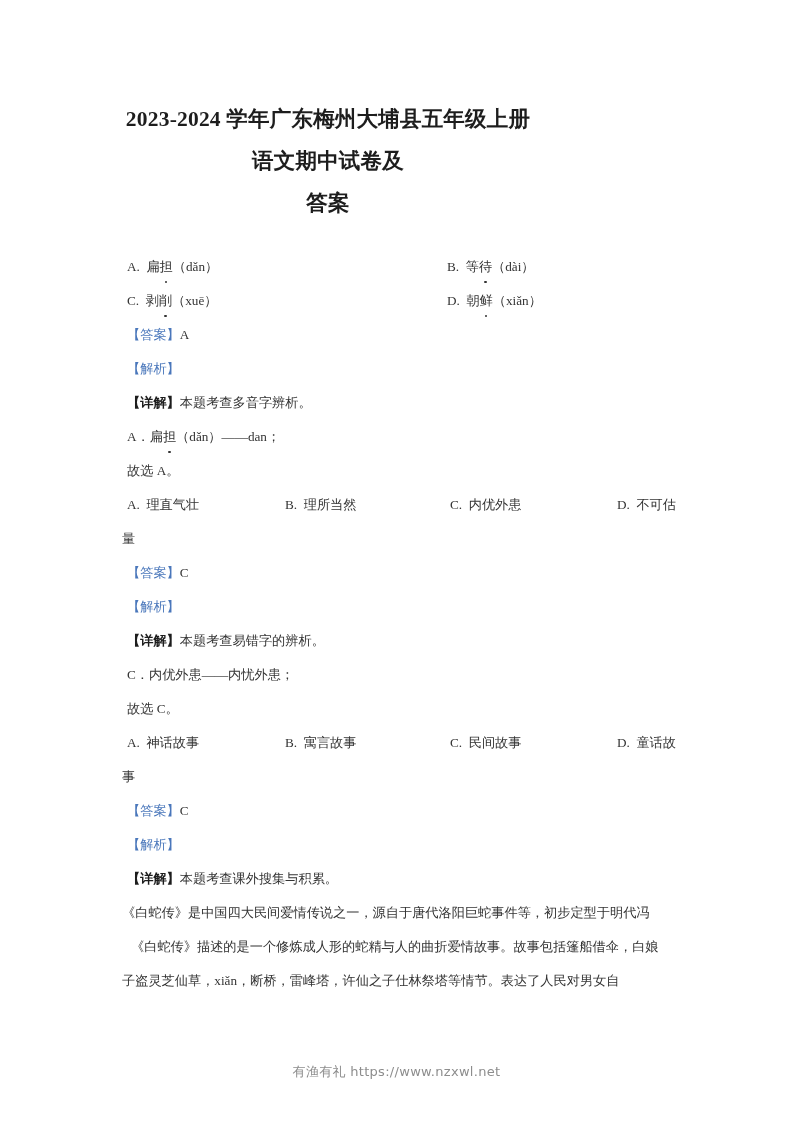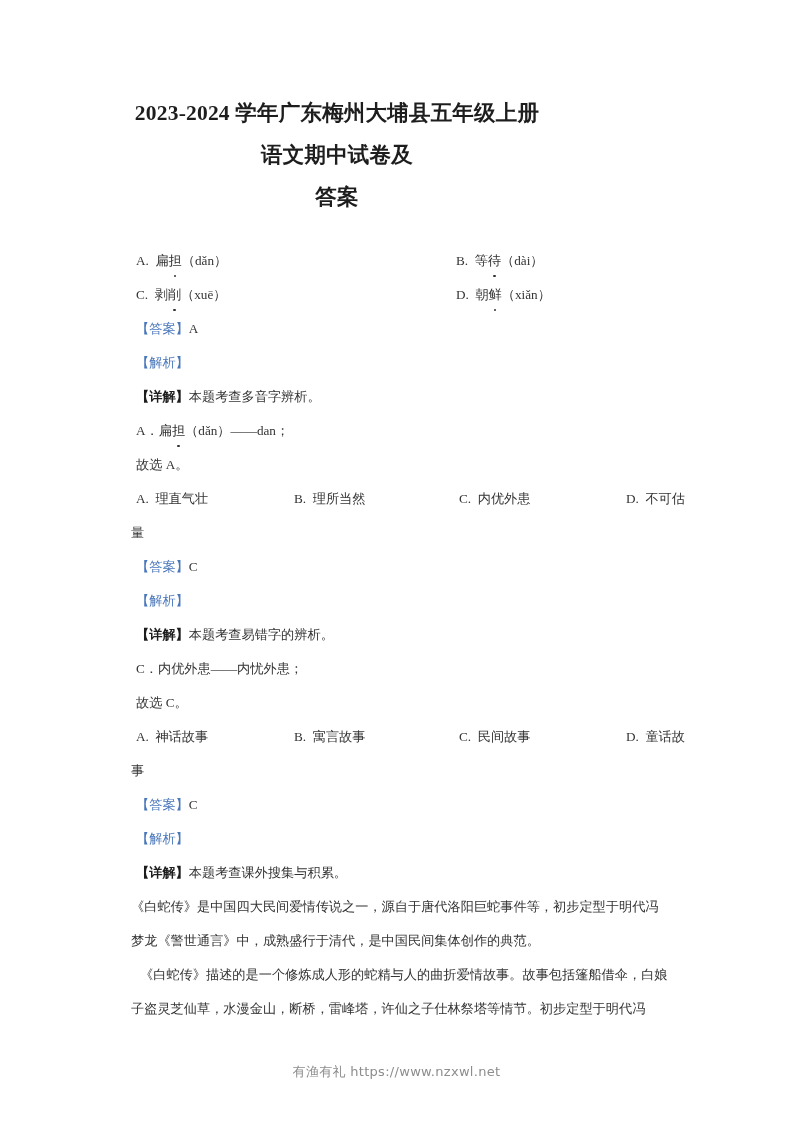--- a/index.html
+++ b/index.html
@@ -10,25 +10,25 @@
   body {
     width: 793px;
     height: 1122px;
     position: relative;
     font-family: "Liberation Serif", "DejaVu Serif", serif;
     color: #2b2b2b;
     overflow: hidden;
   }
   .page {
     position: absolute;
-    left: 17px; top: 0;
+    left: 8px; top: 0;
     width: 640px;
     height: 1122px;
     box-sizing: border-box;
-    padding: 0 114px;
+    padding: 6px 114px;
   }
   .doc-title {
     margin: 0;
     padding-top: 92px;
     font-size: 21.5px;
     font-weight: bold;
     line-height: 42px;
     text-align: center;
     letter-spacing: 0.2px;
     color: #1d1d1d;
@@ -192,20 +192,19 @@
 
     <div class="wrap-line">事</div>
 
     <div class="meta-line"><span class="tag-blue">【答案】</span><span>C</span></div>
 
     <div class="meta-line"><span class="tag-blue">【解析】</span></div>
 
     <div class="meta-line"><span class="tag-bold">【详解】</span><span>本题考查课外搜集与积累。</span></div>
 
     <p class="para">《白蛇传》是中国四大民间爱情传说之一，源自于唐代洛阳巨蛇事件等，初步定型于明代冯</p>
-    <p class="para">梦龙《警世通言》中，成熟盛行于清代，是中国民间集体创作的典范。</p>
     <p class="para indent">《白蛇传》描述的是一个修炼成人形的蛇精与人的曲折爱情故事。故事包括篷船借伞，白娘</p>
-    <p class="para">子盗灵芝仙草，水漫金山，断桥，雷峰塔，许仙之子仕林祭塔等情节。初步定型于明代冯</p>
+    <p class="para">子盗灵芝仙草，xiǎn，断桥，雷峰塔，许仙之子仕林祭塔等情节。表达了人民对男女自</p>
   </div>
 
 </div>
 
 <div class="footer">有渔有礼 https://www.nzxwl.net</div>
 
 </body></html>

